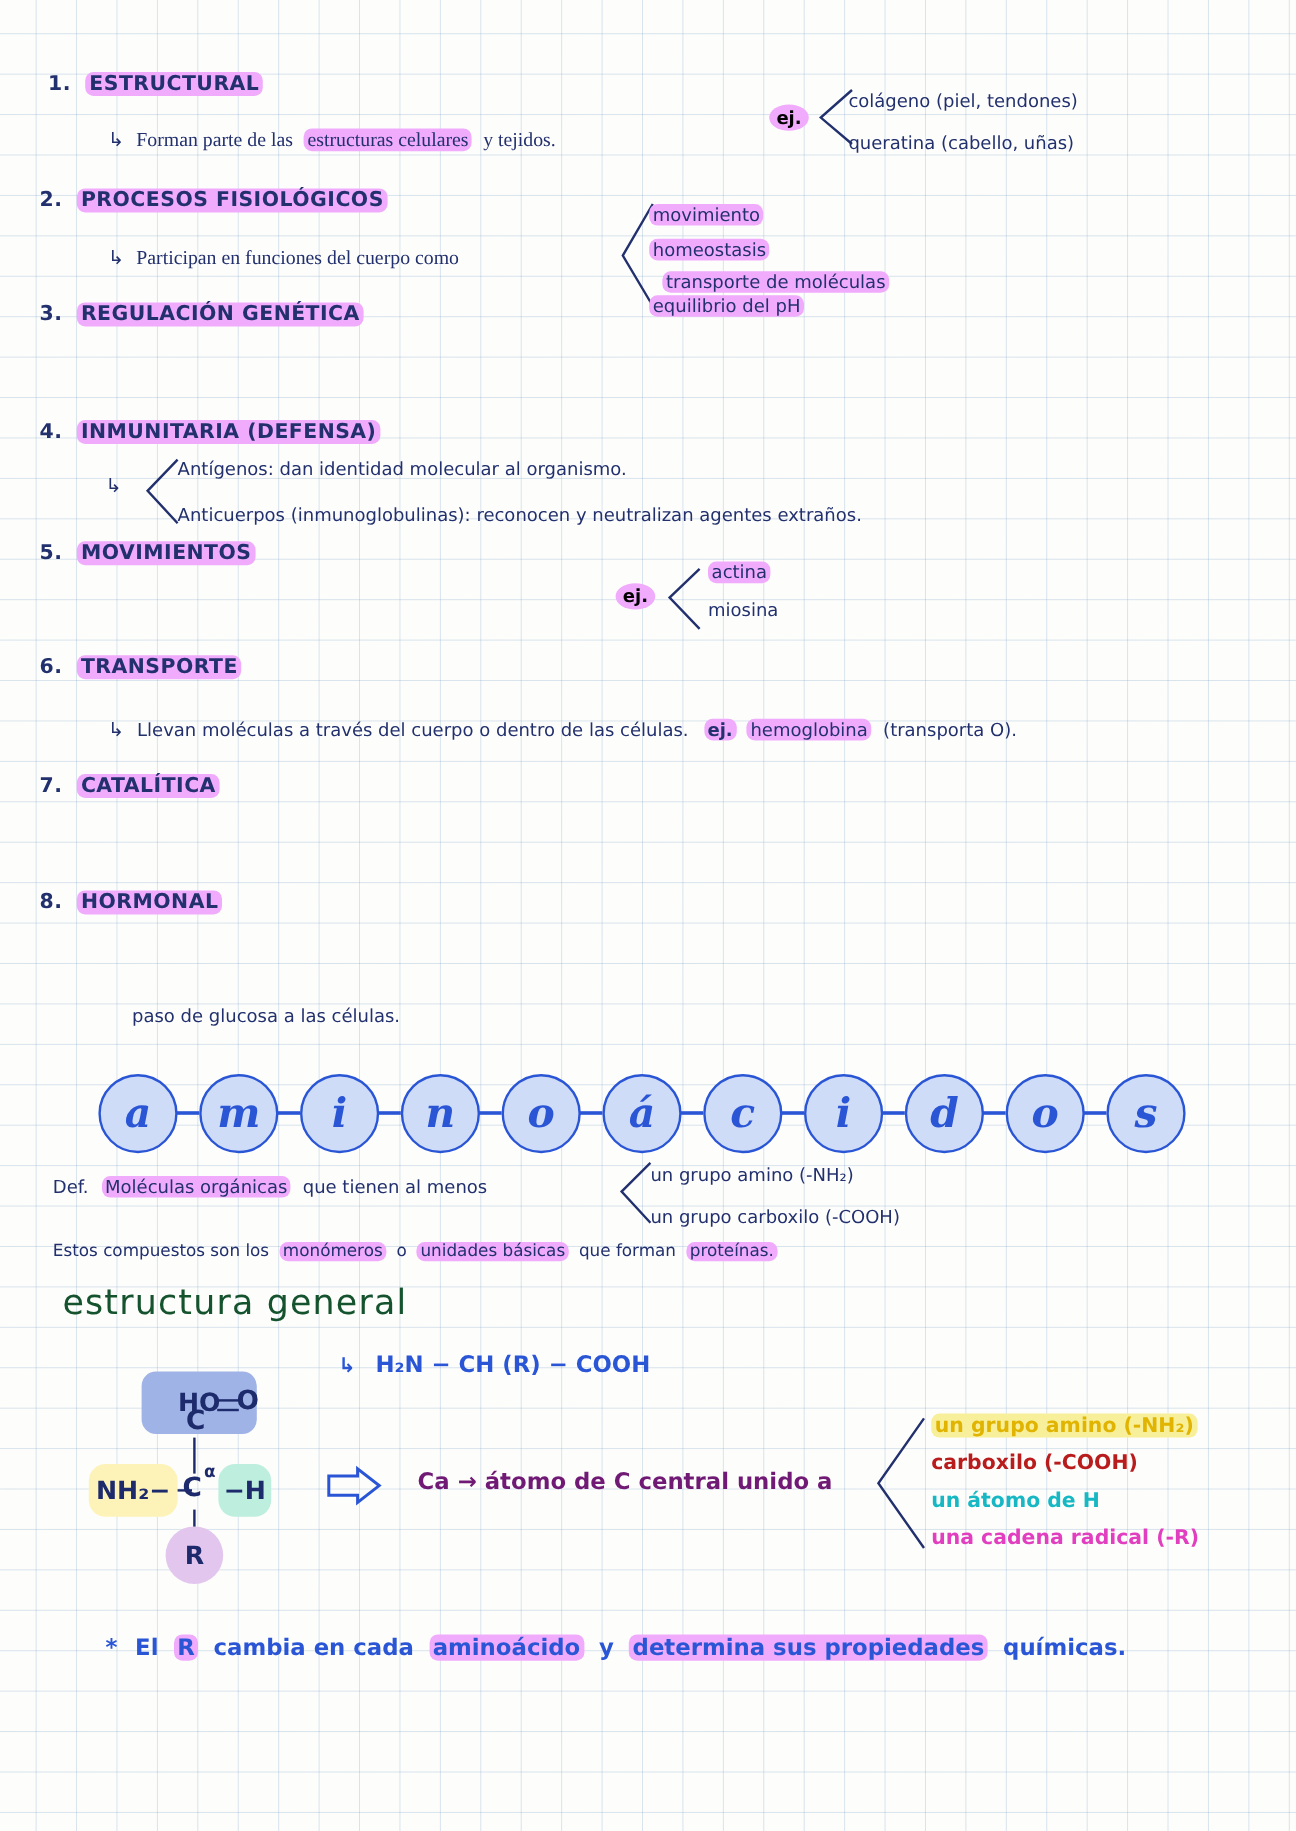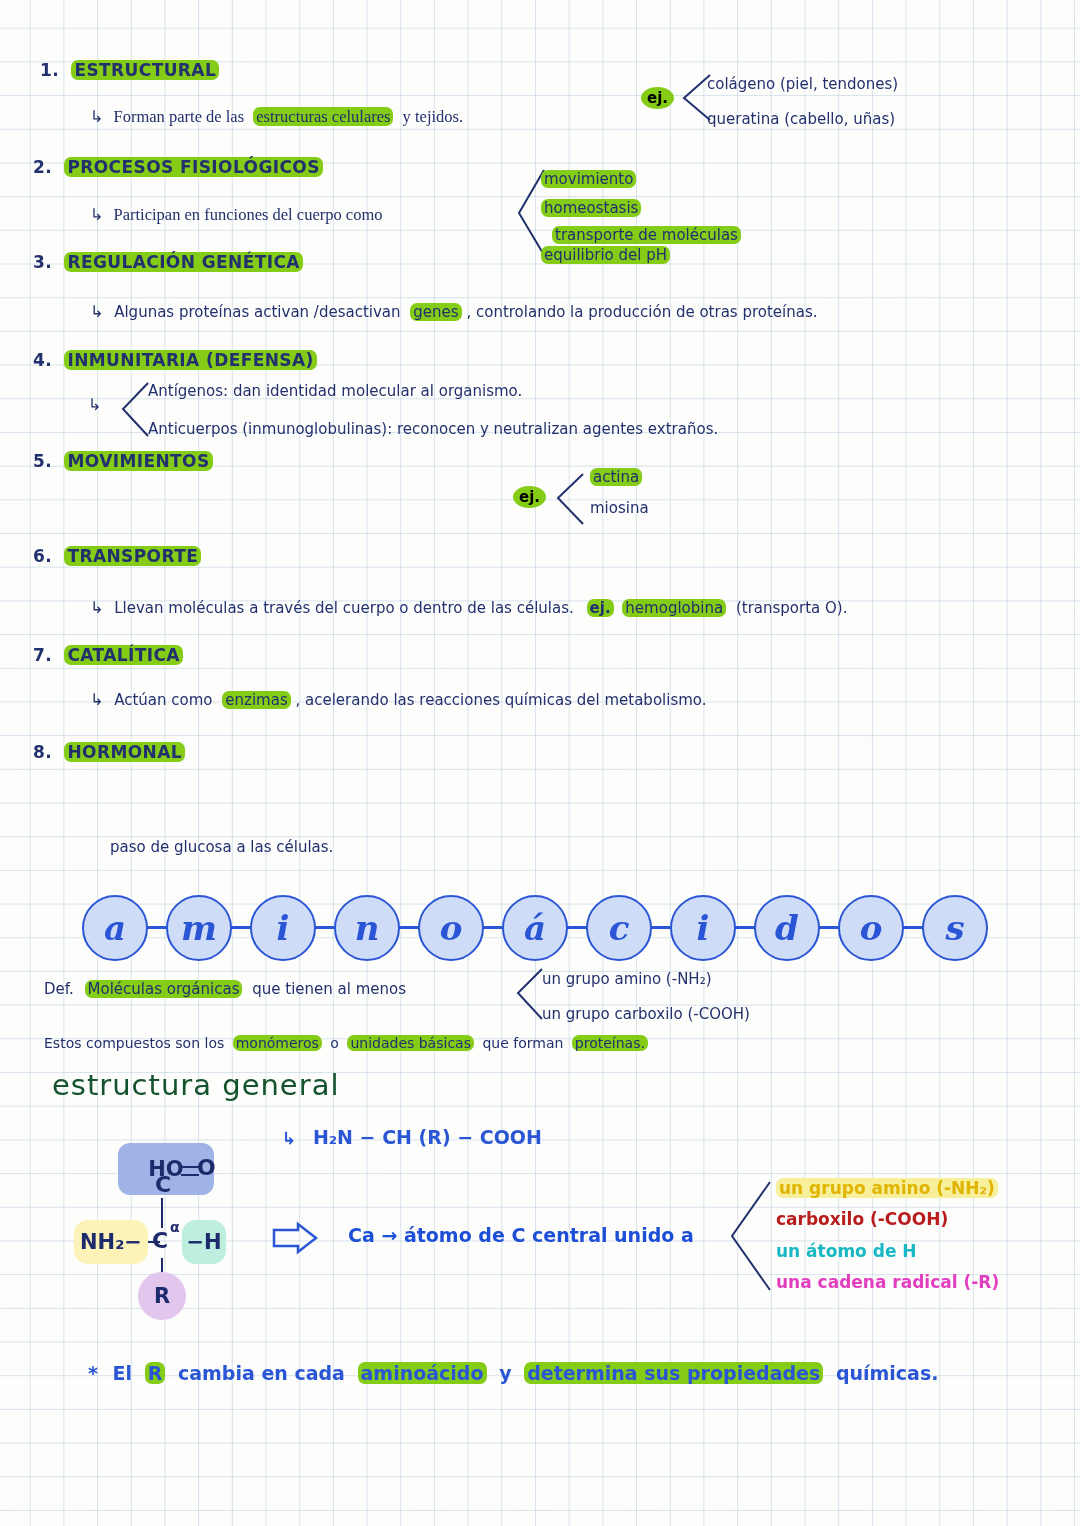--- a/index.html
+++ b/index.html
@@ -15,21 +15,21 @@
     position:absolute;inset:0;
     background-image:
       linear-gradient(to right, rgba(120,160,200,.28) 1px, transparent 1px),
       linear-gradient(to bottom, rgba(120,160,200,.28) 1px, transparent 1px);
     background-size:33.7px 33.7px;
     background-position:-4px -6px;
     pointer-events:none;
   }
   #sheet{position:absolute;inset:0;}
   .blue{color:#b91c1c;}
-  .hl{background:#84cc16;border-radius:7px;padding:0 3px;box-decoration-break:clone;-webkit-box-decoration-break:clone;}
+  .hl{background:#f0abfc;border-radius:7px;padding:0 3px;box-decoration-break:clone;-webkit-box-decoration-break:clone;}
   .abs{position:absolute;white-space:nowrap;}
 
   .h-item{font-weight:bold;font-size:17px;letter-spacing:.4px;color:#22306e;}
   .body-t{font-size:16.5px;color:#22306e;font-family:Liberation Serif, serif;}
   .small-t{font-size:15px;color:#22306e;}
   .tiny-t{font-size:14px;color:#22306e;}
 
   .arrowhook{font-size:16px;color:#22306e;}
 
   
@@ -115,26 +115,20 @@
   </svg>
   <div class="abs small-t" style="left:541px;top:170px;"><span class="hl">movimiento</span></div>
   <div class="abs small-t" style="left:541px;top:199px;"><span class="hl">homeostasis</span></div>
   <div class="abs small-t" style="left:541px;top:226px;margin-left:11px;"><span class="hl">transporte de moléculas</span></div>
   <div class="abs small-t" style="left:541px;top:246px;"><span class="hl">equilibrio del pH</span></div>
 
   <div class="abs h-item" style="left:33px;top:252px;">
     <span>3.</span>
     <span class="hl" style="margin-left:6px;">REGULACIÓN  GENÉTICA</span>
   </div>
-  <div class="abs small-t" style="left:90px;top:302px;">
-    <span class="arrowhook">↳</span>
-    <span style="margin-left:6px;">Algunas proteínas activan /desactivan</span>
-    <span class="hl" style="margin-left:5px;">genes</span>
-    <span>, controlando la producción de otras proteínas.</span>
-  </div>
 
   <div class="abs h-item" style="left:33px;top:350px;">
     <span>4.</span>
     <span class="hl" style="margin-left:6px;">INMUNITARIA (DEFENSA)</span>
   </div>
   <div class="abs body-t" style="left:88px;top:395px;">
     <span class="arrowhook">↳</span>
   </div>
   <svg class="deco" style="left:118px;top:378px;width:36px;height:66px;">
     <path d="M30 5 L5 31 L30 58" fill="none" stroke="#22306e" stroke-width="2"></path>
@@ -163,26 +157,20 @@
     <span class="arrowhook">↳</span>
     <span style="margin-left:6px;">Llevan moléculas a través del cuerpo o dentro de las células.</span>
     <span class="hl" style="margin-left:8px;font-weight:bold;">ej.</span>
     <span class="hl" style="margin-left:4px;">hemoglobina</span>
     <span style="margin-left:5px;">(transporta O).</span>
   </div>
 
   <div class="abs h-item" style="left:33px;top:645px;">
     <span>7.</span>
     <span class="hl" style="margin-left:6px;">CATALÍTICA</span>
-  </div>
-  <div class="abs small-t" style="left:90px;top:690px;">
-    <span class="arrowhook">↳</span>
-    <span style="margin-left:6px;">Actúan como</span>
-    <span class="hl" style="margin-left:5px;">enzimas</span>
-    <span>, acelerando las reacciones químicas del metabolismo.</span>
   </div>
 
   <div class="abs h-item" style="left:33px;top:742px;">
     <span>8.</span>
     <span class="hl" style="margin-left:6px;">HORMONAL</span>
   </div>
   <div class="abs small-t" style="left:110px;top:838px;">paso de glucosa a las células.</div>
 
   <div id="title-row">
     <div class="bublink" style="left:62px;width:22px;"></div>
@@ -250,21 +238,21 @@
     <div class="lbl" style="left:170px;top:1219px;font-size:14px;">α</div>
     <div class="chip chip-h" style="left:182px;top:1220px;">−H</div>
     <div class="bond" style="left:161px;top:1258px;width:2px;height:26px;"></div>
     <div class="chip chip-r" style="left:138px;top:1272px;">R</div>
   </div>
 
   <svg class="deco" style="left:272px;top:1222px;width:60px;height:40px;">
     <path d="M2 8 L26 8 L26 2 L44 16 L26 30 L26 24 L2 24 Z" fill="none" stroke="#2a56d6" stroke-width="2.5"></path>
   </svg>
 
-  <div class="abs" style="left:348px;top:1224px;font-size:19px;color:#1d4ed8;font-weight:bold;">
+  <div class="abs" style="left:348px;top:1224px;font-size:19px;color:#701a75;font-weight:bold;">
     <span>Ca → átomo de C central  unido a</span>
   </div>
 
   <svg class="deco" style="left:726px;top:1178px;width:48px;height:120px;">
     <path d="M44 4 L6 58 L44 112" fill="none" stroke="#22306e" stroke-width="2"></path>
   </svg>
 
   <div class="abs" style="left:776px;top:1178px;font-size:17px;font-weight:bold;">
     <span class="yellowhl gold">un grupo amino  (-NH₂)</span>
   </div>

